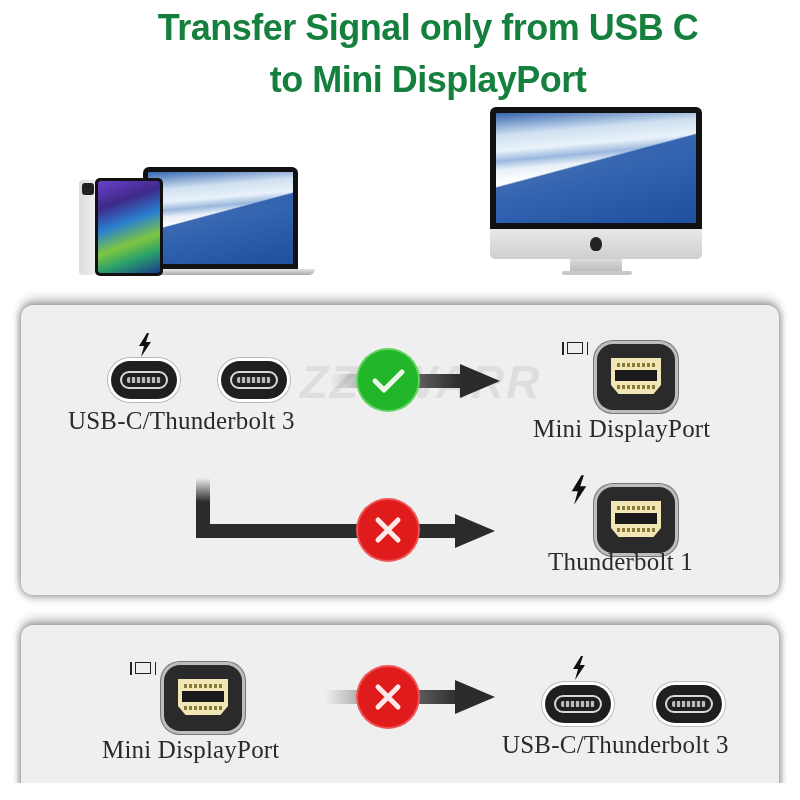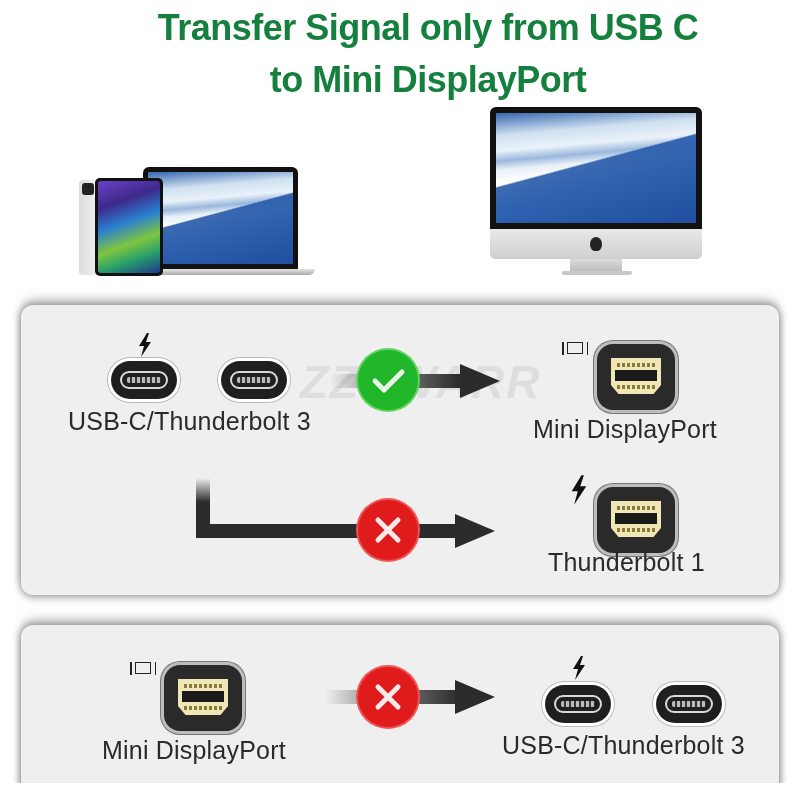--- a/index.html
+++ b/index.html
@@ -29,21 +29,21 @@
   .imac-stand { position:absolute; left:80px; top:152px; width:52px; height:14px; background:linear-gradient(#dcdcdc,#b8b8b8); }
   .imac-foot { position:absolute; left:72px; top:164px; width:70px; height:4px; background:#c8c8c8; border-radius:2px; }
 
   
   .panel { position:absolute; left:21px; width:758px; background:#efefef; border-radius:12px;
            box-shadow: 0 -6px 10px rgba(0,0,0,0.25), 0 4px 8px rgba(0,0,0,0.2), 2px 0 6px rgba(0,0,0,0.15), -2px 0 6px rgba(0,0,0,0.15); }
   .panel1 { top:305px; height:290px; }
   .panel2 { top:625px; height:200px; border-radius:12px 12px 0 0; }
   .bottom-white { position:absolute; left:0; top:783px; width:800px; height:17px; background:#fff; }
 
-  .label { position:absolute; font-size:25px; color:#2a2a2a; white-space:nowrap; font-weight:normal; letter-spacing:0.2px; }
+  .label { position:absolute; font-size:25px; color:#2a2a2a; white-space:nowrap; font-weight:normal; letter-spacing:0.2px;font-family:Liberation Serif, serif; }
 
   .usbc { position:absolute; width:72px; height:44px; border-radius:22px; background:#ffffff; box-shadow:0 0 0 1px #bbb; }
   .usbc .outer { position:absolute; left:3px; top:3px; right:3px; bottom:3px; border-radius:19px; background:#1f1f1f; }
   .usbc .inner { position:absolute; left:12px; top:13px; right:12px; bottom:13px; border-radius:9px; border:2px solid #d8d8d8; }
   .usbc .tongue { position:absolute; left:19px; top:19px; right:19px; height:6px; background:repeating-linear-gradient(90deg,#bbb 0 3px,#333 3px 5px); border-radius:2px; }
 
   .mdp { position:absolute; width:78px; height:66px; border-radius:16px; background:#2a2a2a; box-shadow:0 0 0 3px #bdbdbd, 0 0 0 4px #777; }
   .mdp .gold { position:absolute; left:14px; top:14px; width:50px; height:36px; background:#f1e6b5;
                clip-path: polygon(0 0,100% 0,100% 75%,85% 100%,15% 100%,0 75%); }
   .mdp .slot { position:absolute; left:18px; top:26px; width:42px; height:11px; background:#1a1a1a; }

